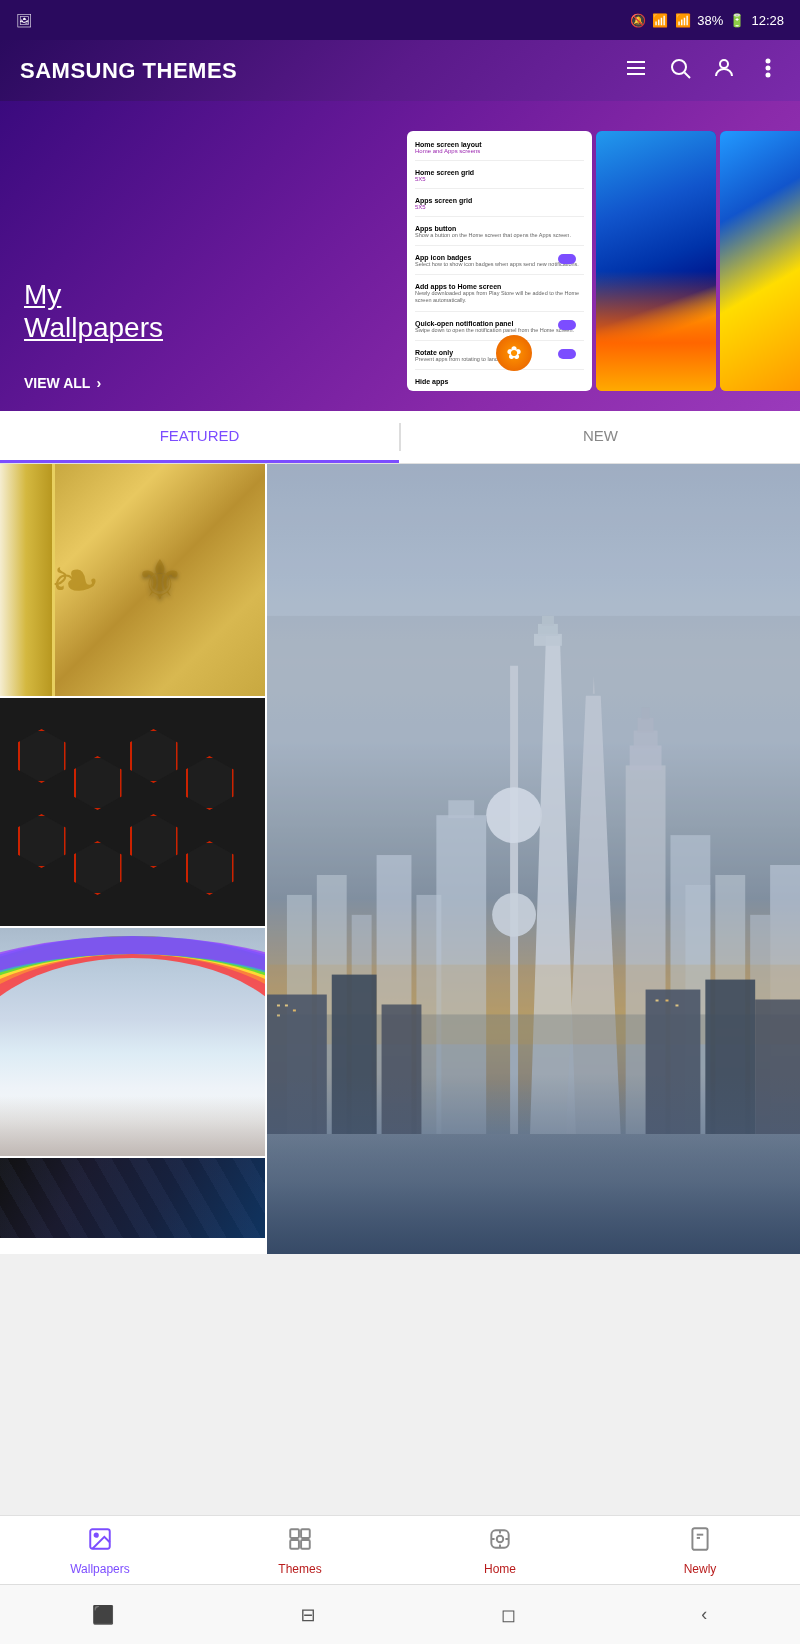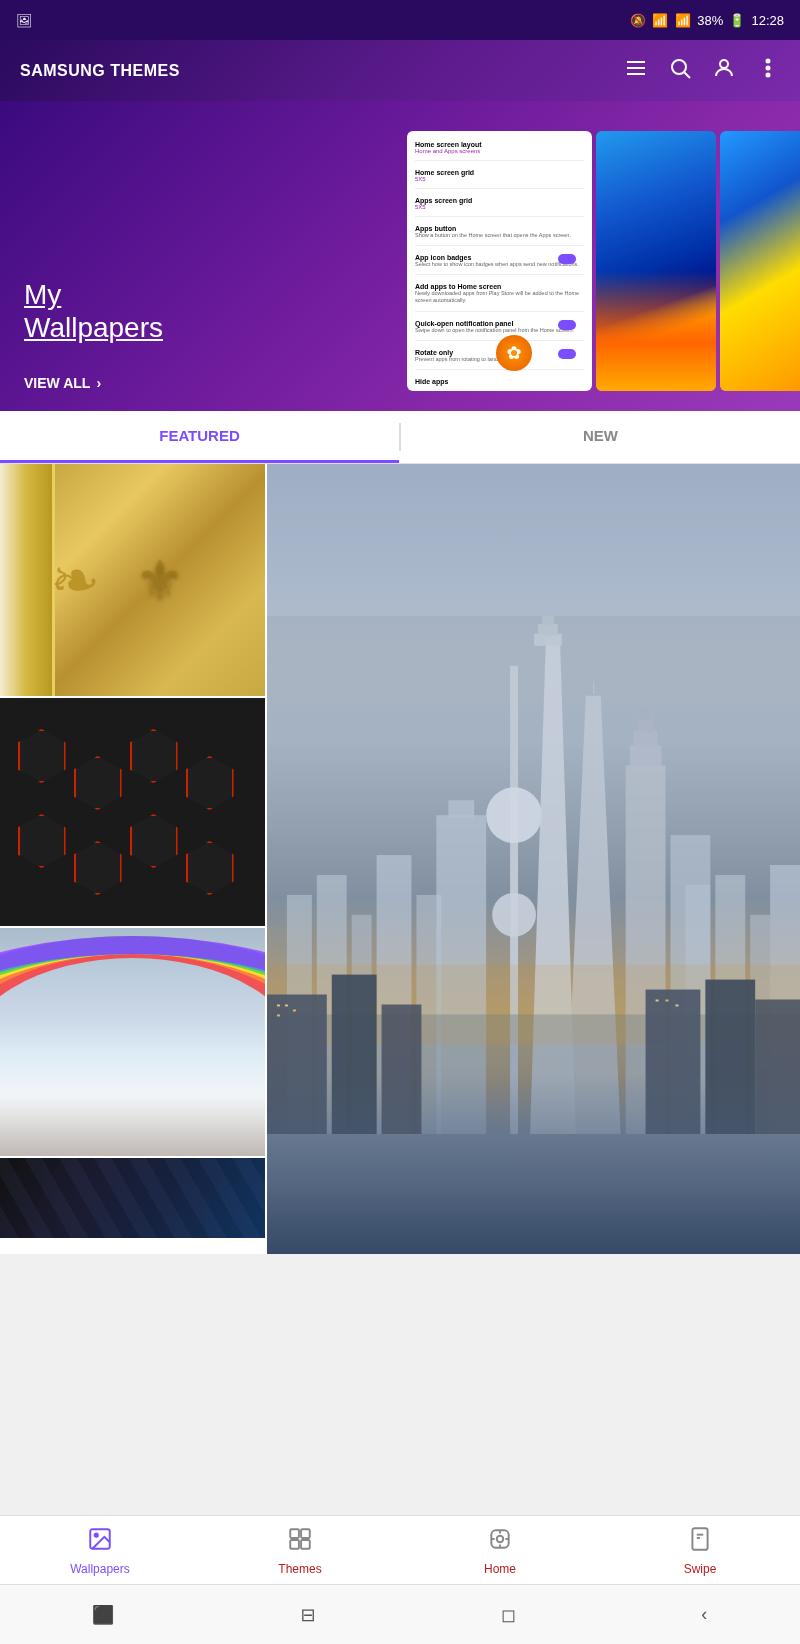--- a/index.html
+++ b/index.html
@@ -29,21 +29,21 @@
     
     .header {
       background: linear-gradient(135deg, #2a0a5e 0%, #5a1a8a 50%, #7a2aaa 100%);
       padding: 16px 20px;
       display: flex;
       align-items: center;
       justify-content: space-between;
     }
     .header-title {
       color: white;
-      font-size: 16px;
+      font-size: 22px;
       font-weight: 700;
       letter-spacing: 0.5px;
     }
     .header-icons { display: flex; gap: 20px; align-items: center; }
     .header-icon { color: white; font-size: 20px; cursor: pointer; }
 
     
     .banner {
       background: linear-gradient(135deg, #3a0a7e 0%, #6a1a9a 40%, #8a2aaa 70%, #9a3abb 100%);
       height: 310px;
@@ -164,21 +164,21 @@
     .tabs {
       background: white;
       display: flex;
       border-bottom: 1px solid #e0e0e0;
     }
     .tab {
       flex: 1;
       text-align: center;
       padding: 16px 0;
       font-size: 15px;
-      font-weight: 700;
+      font-weight: 400;
       color: #888;
       cursor: pointer;
       border-bottom: 3px solid transparent;
       position: relative;
     }
     .tab.active {
       color: #7c4dff;
       border-bottom: 3px solid #7c4dff;
     }
     .tab-divider {
@@ -687,21 +687,21 @@
     <span class="nav-label inactive">Home</span>
   </div>
   <div class="nav-item">
     <span class="nav-icon inactive">
       <svg width="26" height="26" viewBox="0 0 24 24" fill="none" stroke="#888" stroke-width="1.8">
         <rect x="5" y="2" width="14" height="20" rx="2"></rect>
         <line x1="9" y1="8" x2="15" y2="8"></line>
         <line x1="9" y1="11" x2="12" y2="11"></line>
       </svg>
     </span>
-    <span class="nav-label inactive">Swipe</span>
+    <span class="nav-label inactive">Newly</span>
   </div>
 </div>
 
 <div class="system-nav">
   <span class="sys-btn">⬛</span>
   <span class="sys-btn">⊟</span>
   <span class="sys-btn">◻</span>
   <span class="sys-btn">‹</span>
 </div>
 

